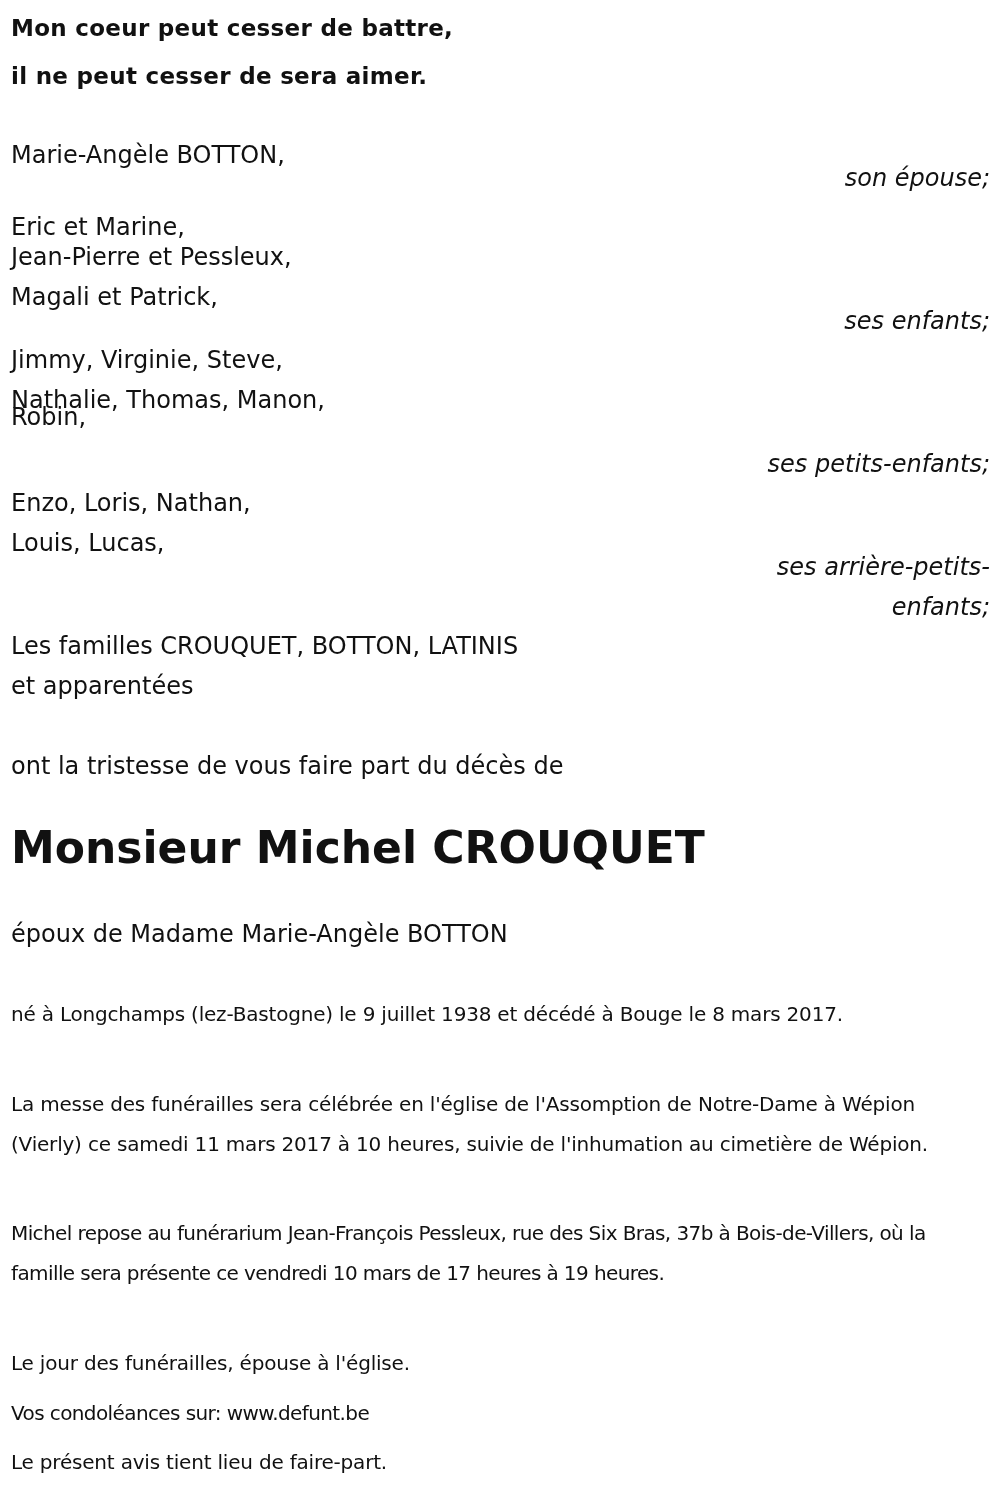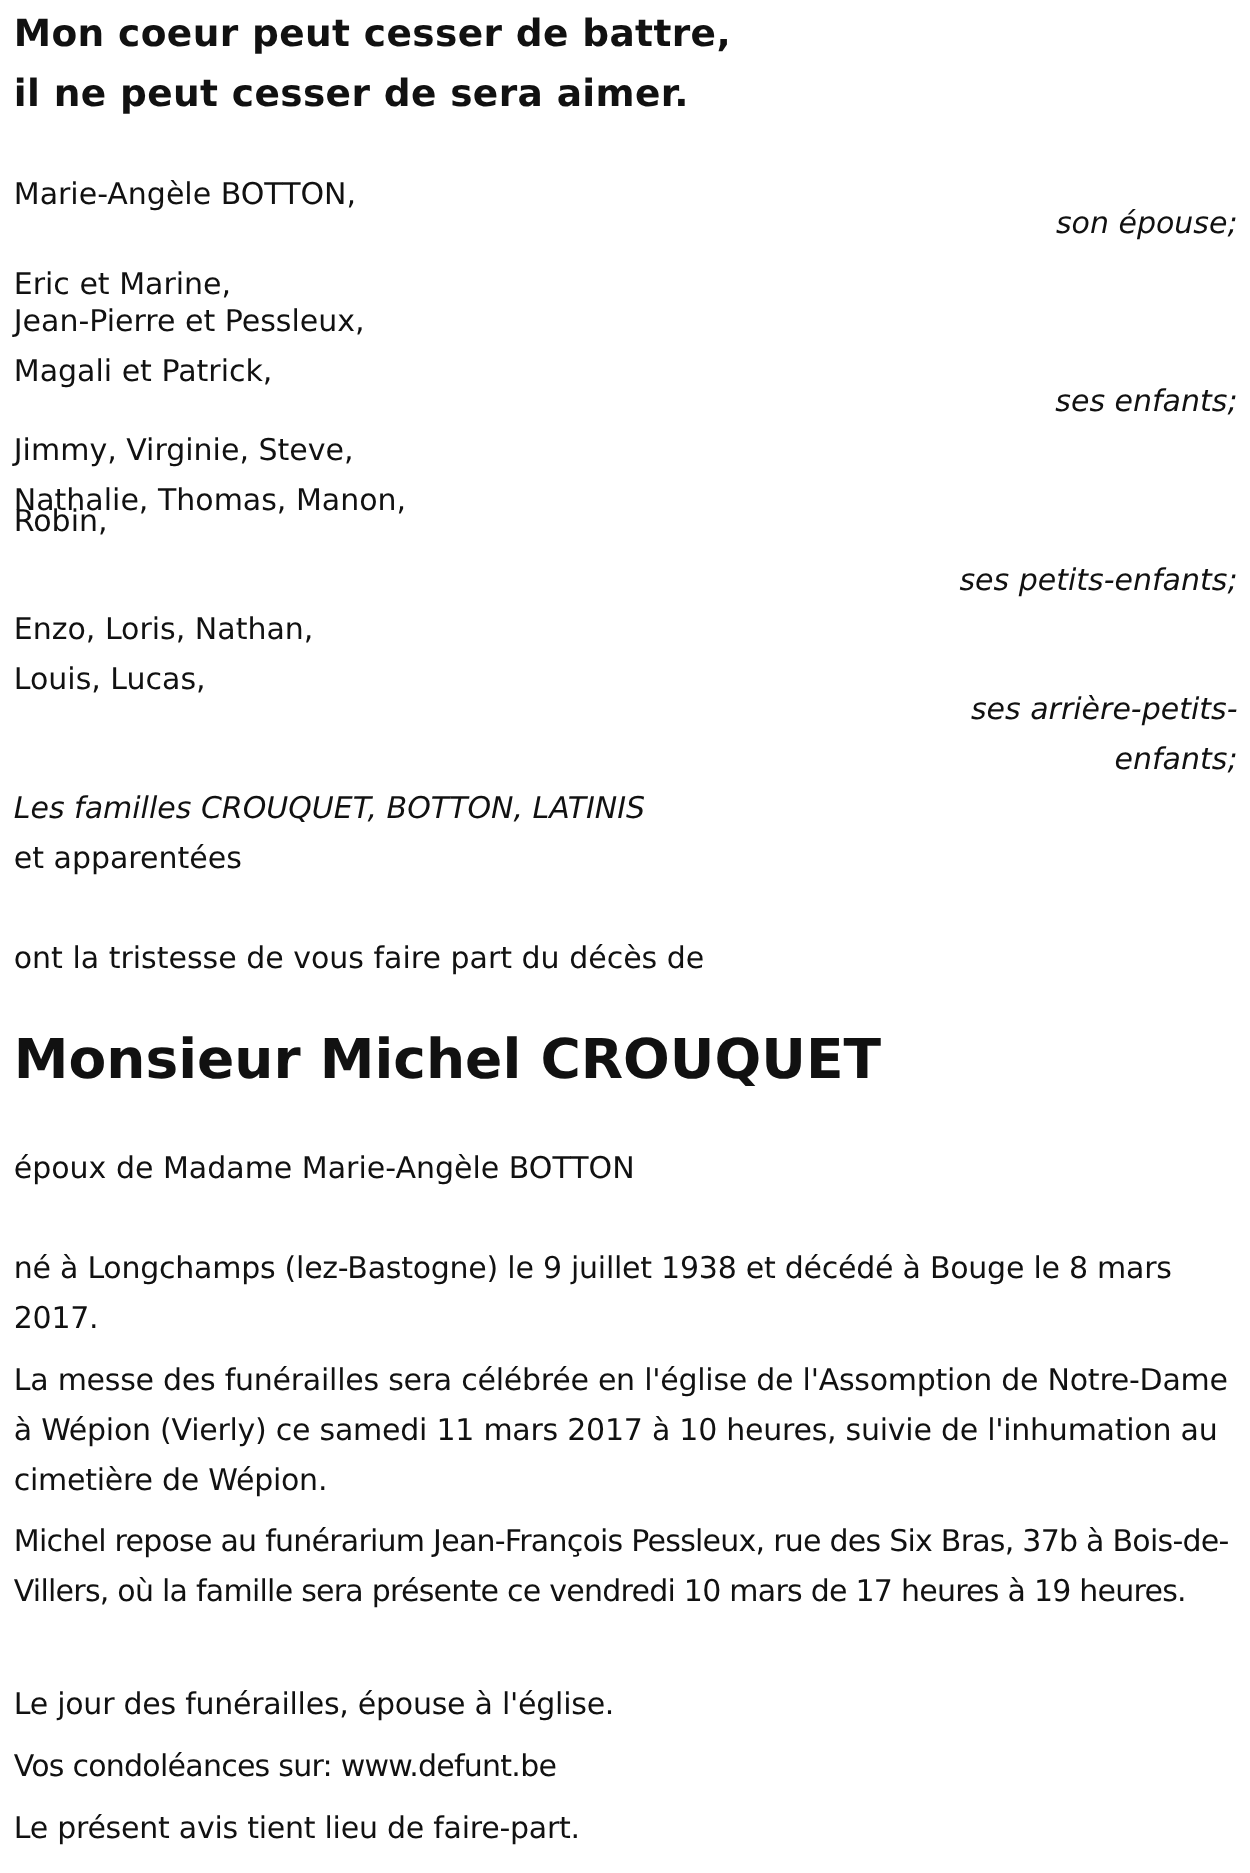--- a/index.html
+++ b/index.html
@@ -16,27 +16,27 @@
       font-size: 24px;
       line-height: 40px;
     }
     .page {
       position: relative;
       padding: 0 10px 0 11px;
     }
     .abs { position: absolute; left: 11px; white-space: nowrap; }
     .right { position: absolute; right: 10px; font-style: italic; white-space: nowrap; text-align: right; }
     .bold { font-weight: normal; }
-    .quote { font-size: 30px; font-weight: bold; letter-spacing: 0.3px; }
+    .quote { font-size: 23px; font-weight: bold; letter-spacing: 0.3px; }
     .name-title { font-size: 44px; font-weight: bold; line-height: 44px; }
     .para {
       position: absolute;
       left: 11px;
       width: 975px;
-      font-size: 24px;
+      font-size: 20px;
       line-height: 40px;
       letter-spacing: -0.2px;
     }
     .condensed { letter-spacing: -0.6px; }
   </style>
 </head>
 <body>
 
 <div class="page">
 
@@ -54,21 +54,21 @@
   <div class="abs" style="top:340px;">Jimmy, Virginie, Steve,</div>
   <div class="abs" style="top:380px;">Nathalie, Thomas, Manon,</div>
   <div class="abs" style="top:397px;text-align:center;">Robin,</div>
   <div class="right" style="top:444px;">ses petits-enfants;</div>
 
   <div class="abs" style="top:483px;">Enzo, Loris, Nathan,</div>
   <div class="abs" style="top:523px;">Louis, Lucas,</div>
   <div class="right" style="top:547px;">ses arrière-petits-</div>
   <div class="right" style="top:587px;">enfants;</div>
 
-  <div class="abs" style="top:626px;font-style:italic;">Les familles CROUQUET, BOTTON, LATINIS</div>
+  <div class="abs" style="top:626px;">Les familles CROUQUET, BOTTON, LATINIS</div>
   <div class="abs" style="top:666px;">et apparentées</div>
 
   <div class="abs" style="top:746px;">ont la tristesse de vous faire part du décès de</div>
 
   <div class="abs name-title" style="top:826px;">Monsieur Michel CROUQUET</div>
 
   <div class="abs" style="top:914px;">époux de Madame Marie-Angèle BOTTON</div>
 
   <div class="para" style="top:994px;">né à Longchamps (lez-Bastogne) le 9 juillet 1938 et décédé à Bouge le 8 mars 2017.</div>
 

